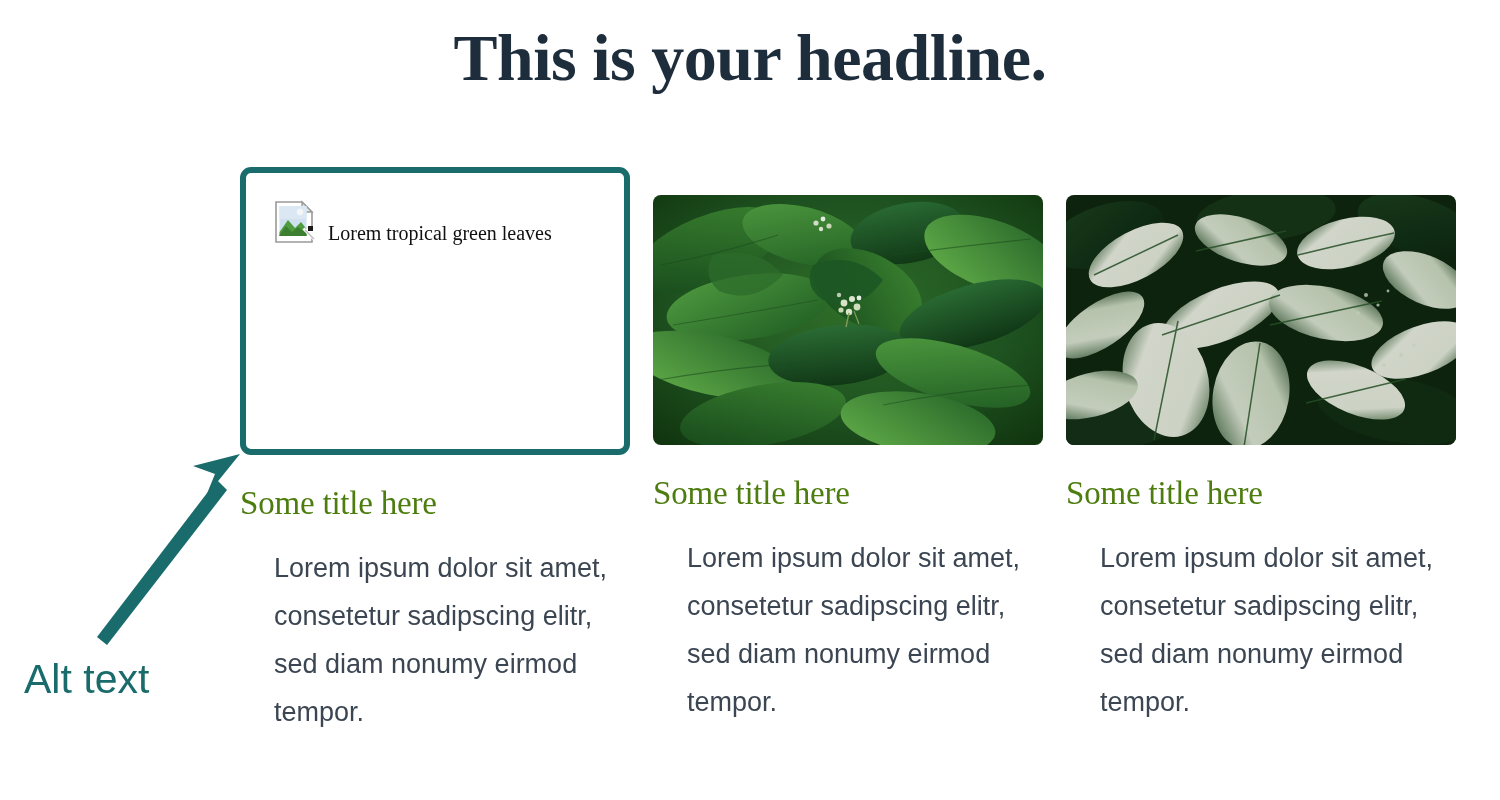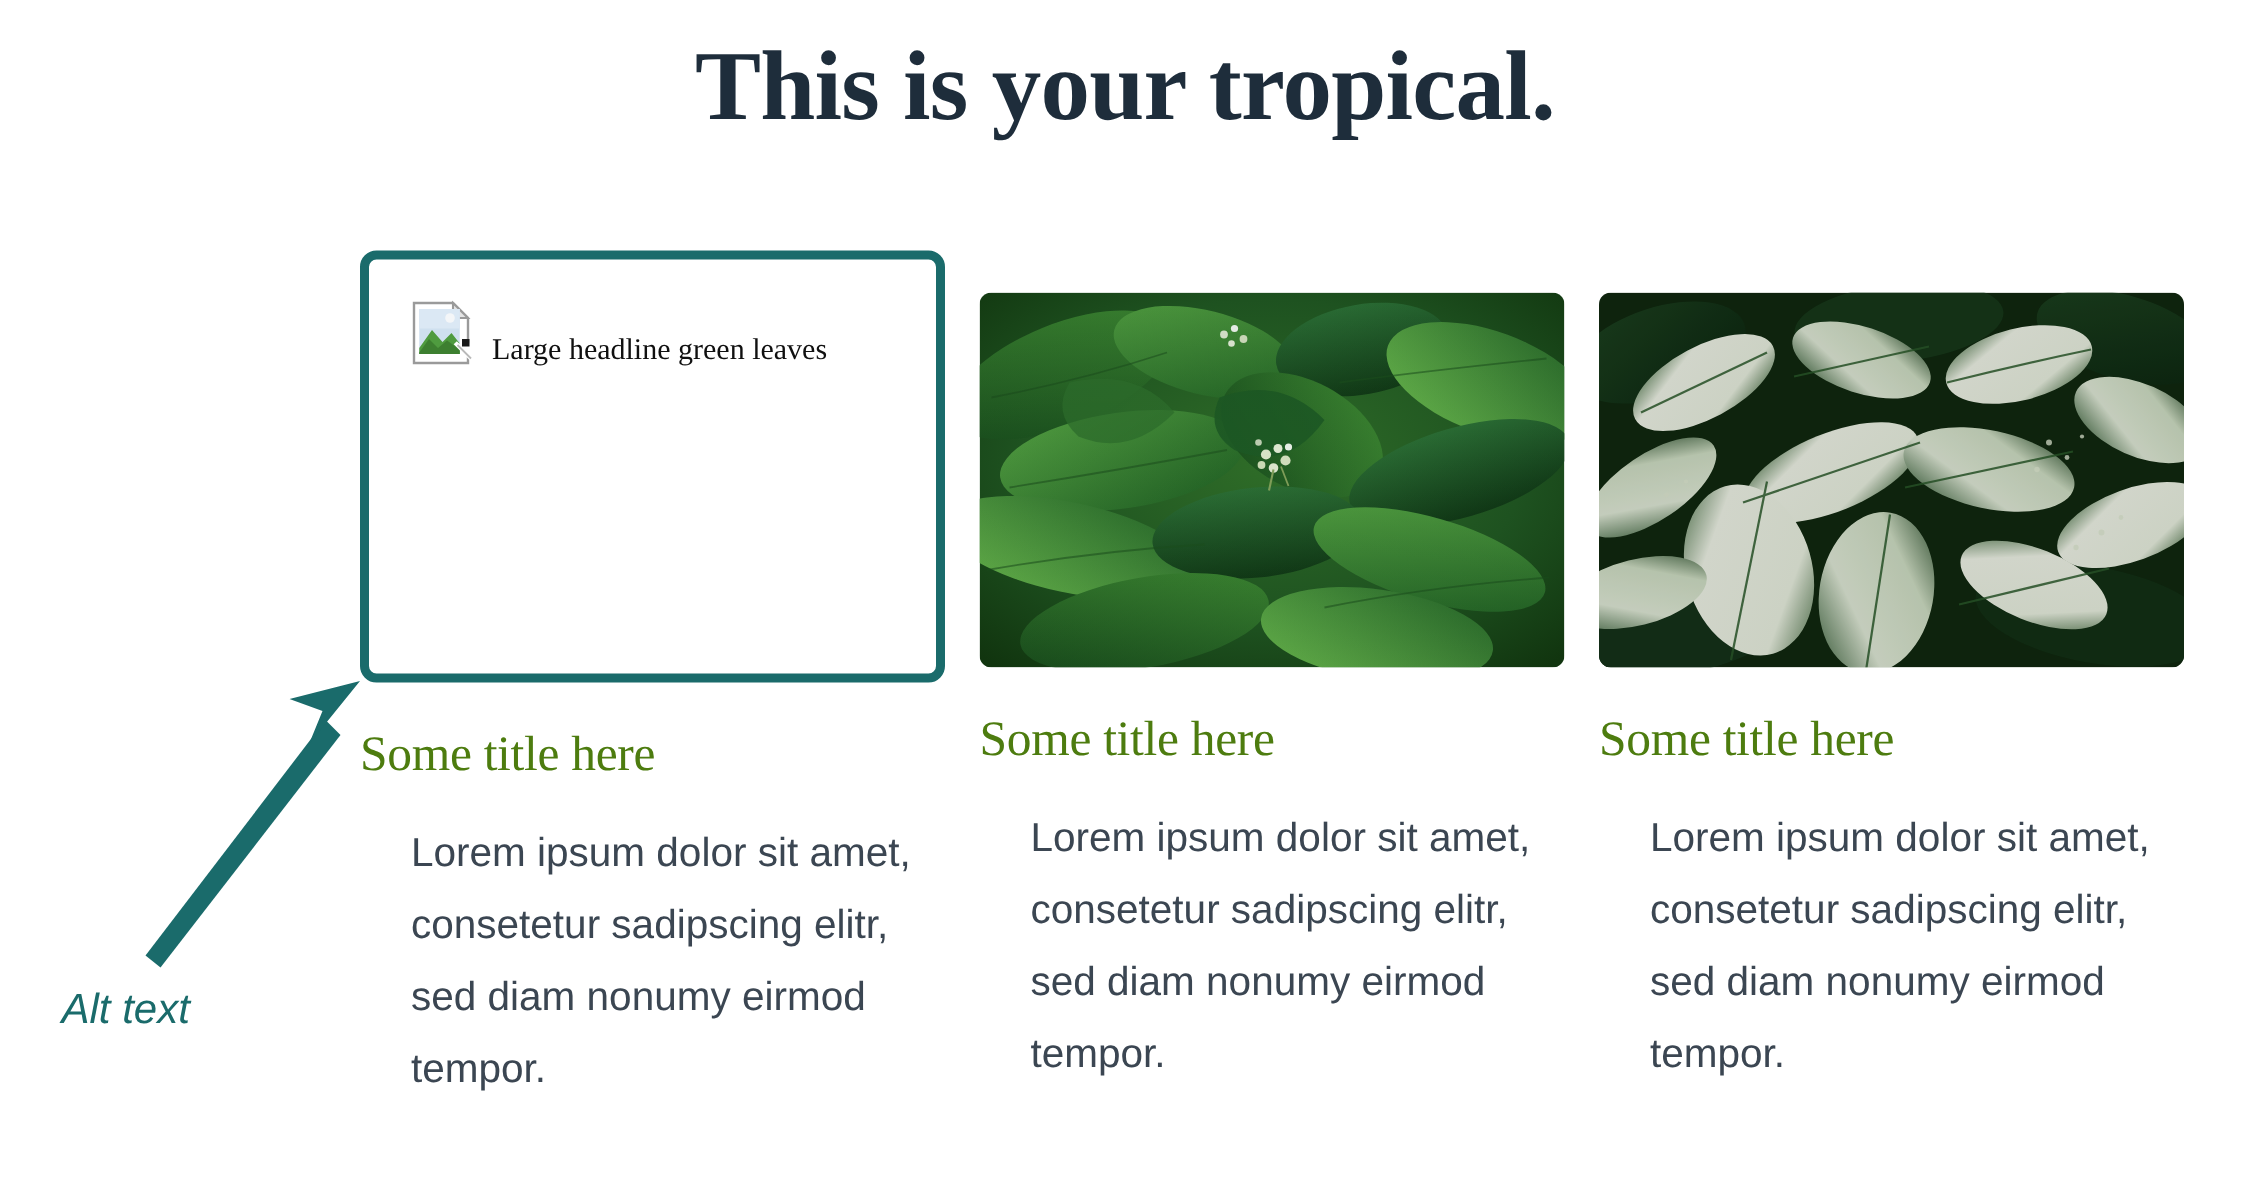--- a/index.html
+++ b/index.html
@@ -122,34 +122,33 @@
   .annotation-arrow {
     position: absolute;
     left: 75px;
     top: 440px;
     width: 190px;
     height: 210px;
     pointer-events: none;
   }
   .annotation-label {
     position: absolute;
-    left: 41px;
+    left: 24px;
     top: 659px;
     font-family: "Liberation Sans", sans-serif;
-    font-size: 28px;
+    font-size: 41px;
     line-height: 1;
     color: #1a6b6b;
     white-space: nowrap;
-    font-style: italic;
   }
 </style>
 </head>
 <body>
 
-<div class="headline">This is your tropical.</div>
+<div class="headline">This is your headline.</div>
 
 <div class="cards">
 
   <div class="card">
     <div class="media highlighted">
       <div class="broken-wrap">
         <span class="broken-icon">
           <svg viewBox="0 0 42 46" xmlns="http://www.w3.org/2000/svg">
 
             <path d="M2 3 H28 L38 13 V43 H2 Z" fill="#ffffff" stroke="#9a9a9a" stroke-width="1.6"></path>
@@ -160,21 +159,21 @@
             <circle cx="26" cy="13" r="3.2" fill="#f4f6f8"></circle>
             <path d="M5.5 33 L14 21 L21 29 L27 23 L32.5 30 V37 H5.5 Z" fill="#4f9b3f"></path>
             <path d="M5.5 36 L12 27 L18 33 L24 28 L32.5 34 V37 H5.5 Z" fill="#3d7f30"></path>
 
             <path d="M30 30 L41 41 L41 30 Z" fill="#ffffff"></path>
             <path d="M29.5 29.5 L41.5 41.5" stroke="#ffffff" stroke-width="3"></path>
             <path d="M31 31 L40 40" stroke="#b9b9b9" stroke-width="1.2"></path>
             <rect x="34" y="27" width="5" height="5" fill="#1a1a1a"></rect>
           </svg>
         </span>
-        <span class="alt-caption">Large headline green leaves</span>
+        <span class="alt-caption">Lorem tropical green leaves</span>
       </div>
     </div>
     <div class="card-title">Some title here</div>
     <div class="card-body">Lorem ipsum dolor sit amet, consetetur sadipscing elitr, sed diam nonumy eirmod tempor.</div>
   </div>
 
   <div class="card">
     <div class="media plain">
       <div class="photo">
         <svg viewBox="0 0 390 250" preserveAspectRatio="xMidYMid slice" xmlns="http://www.w3.org/2000/svg">

